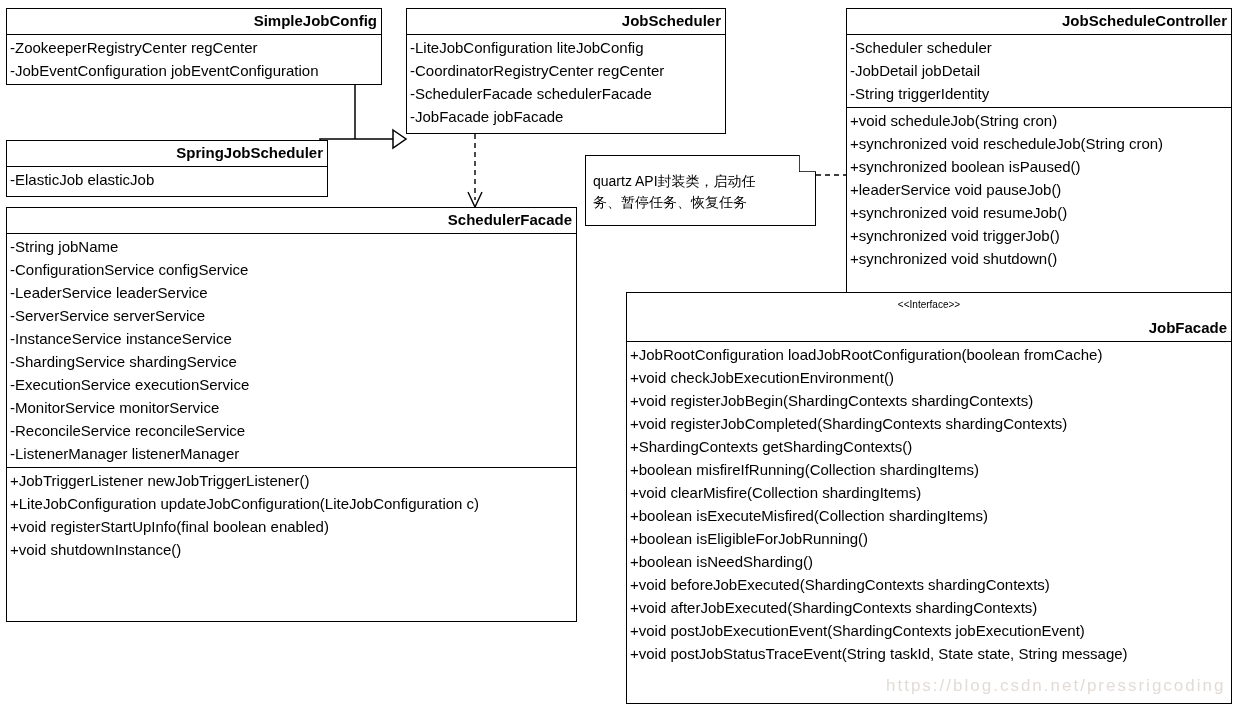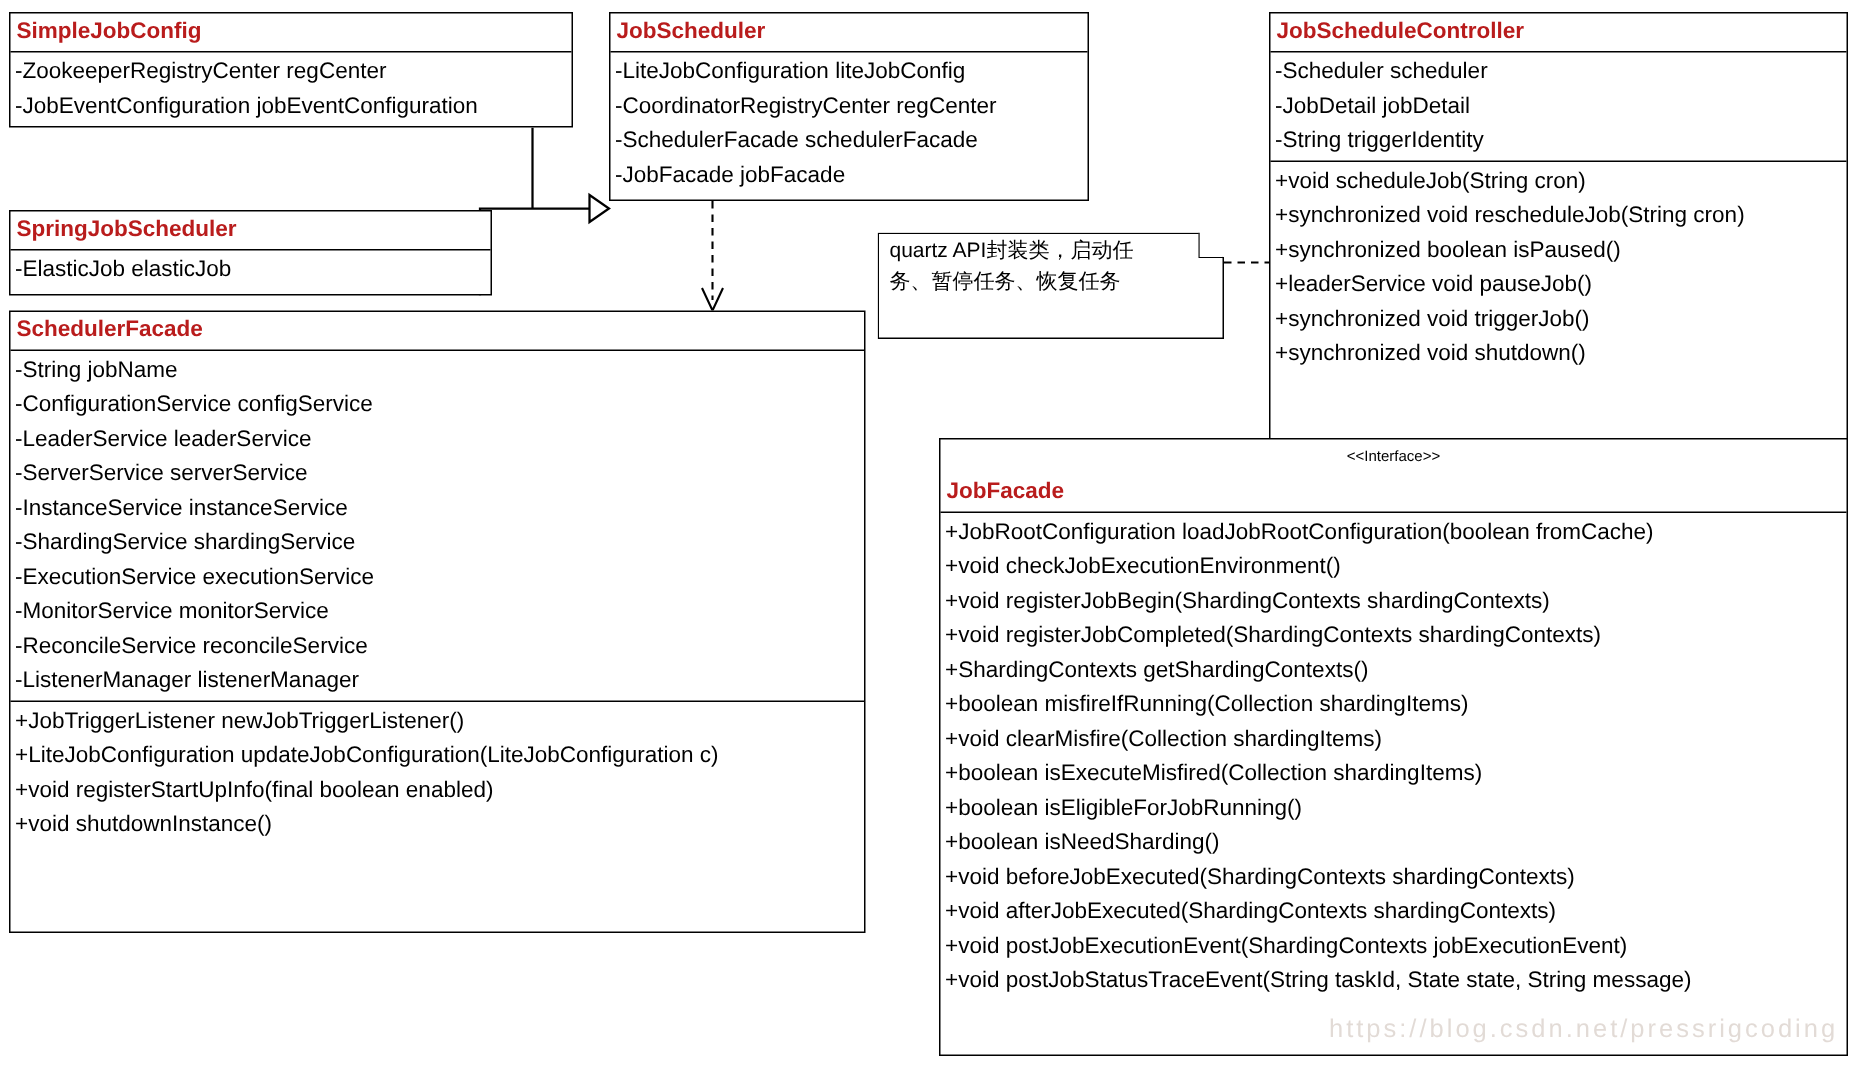--- a/index.html
+++ b/index.html
@@ -19,27 +19,27 @@
   
   .uml-box {
     position: absolute;
     box-sizing: border-box;
     border: 1.5px solid #000000;
     background: #ffffff;
     z-index: 5;
   }
   .uml-title {
     box-sizing: border-box;
-    text-align: left;
+    text-align: right;
     font-weight: bold;
     font-size: 15px;
     line-height: 22px;
     padding: 1px 4px 2px 4px;
     border-bottom: 1.5px solid #000000;
-    color: #b91c1c;
+    color: #000000;
     white-space: nowrap;
   }
   .uml-stereotype {
     box-sizing: border-box;
     text-align: center;
     font-weight: normal;
     font-size: 10px;
     line-height: 22px;
     padding: 1px 4px 0 4px;
     color: #000000;
@@ -77,21 +77,21 @@
     position: absolute;
     top: 0;
     right: 0;
     width: 17px;
     height: 17px;
     z-index: 2;
   }
   .uml-note .note-text {
     position: relative;
     z-index: 3;
-    padding: 1px 8px 4px 8px;
+    padding: 16px 8px 4px 8px;
     font-size: 14px;
     line-height: 21px;
     color: #000000;
   }
 
   
   .conn-svg {
     position: absolute;
     left: 0;
     top: 0;
@@ -177,20 +177,21 @@
     <div class="uml-compartment">
       <div class="uml-member">-Scheduler scheduler</div>
       <div class="uml-member">-JobDetail jobDetail</div>
       <div class="uml-member">-String triggerIdentity</div>
     </div>
     <div class="uml-compartment last">
       <div class="uml-member">+void scheduleJob(String cron)</div>
       <div class="uml-member">+synchronized void rescheduleJob(String cron)</div>
       <div class="uml-member">+synchronized boolean isPaused()</div>
       <div class="uml-member">+leaderService void pauseJob()</div>
+      <div class="uml-member">+synchronized void resumeJob()</div>
       <div class="uml-member">+synchronized void triggerJob()</div>
       <div class="uml-member">+synchronized void shutdown()</div>
     </div>
   </div>
 
   <div class="uml-box" style="left:6px; top:140px; width:322px; height:57px;">
     <div class="uml-title">SpringJobScheduler</div>
     <div class="uml-compartment last">
       <div class="uml-member">-ElasticJob elasticJob</div>
     </div>

